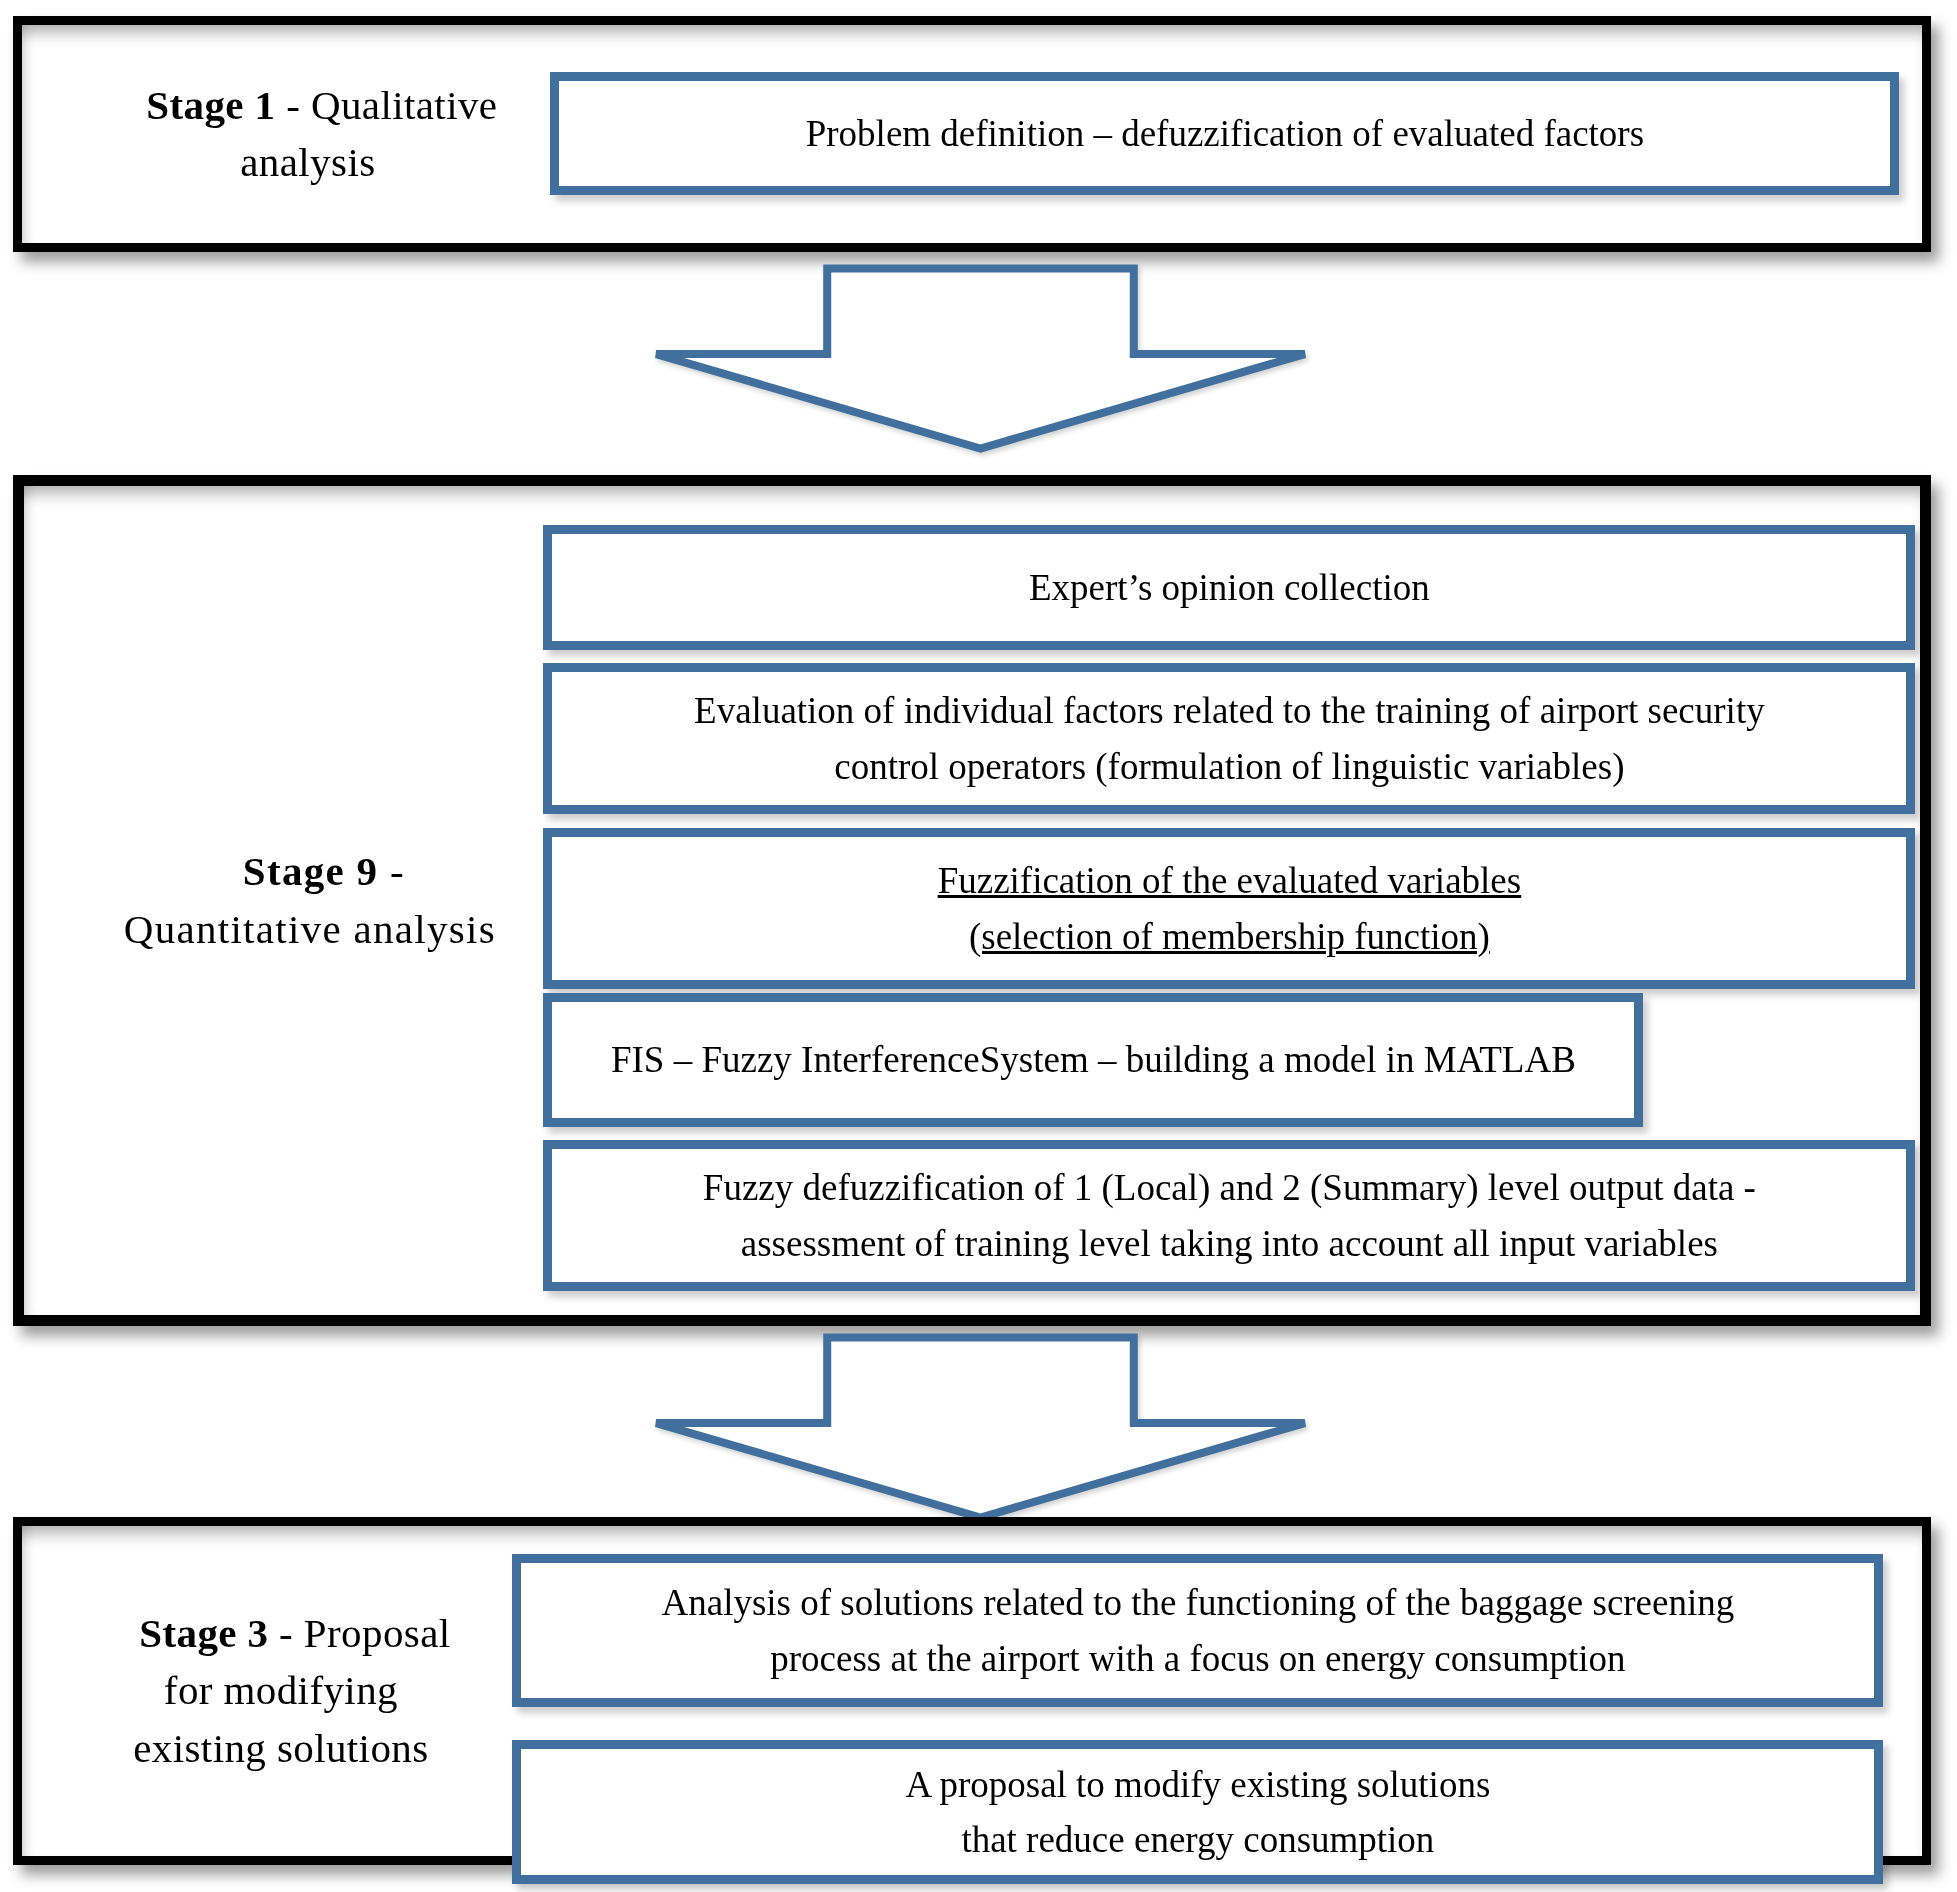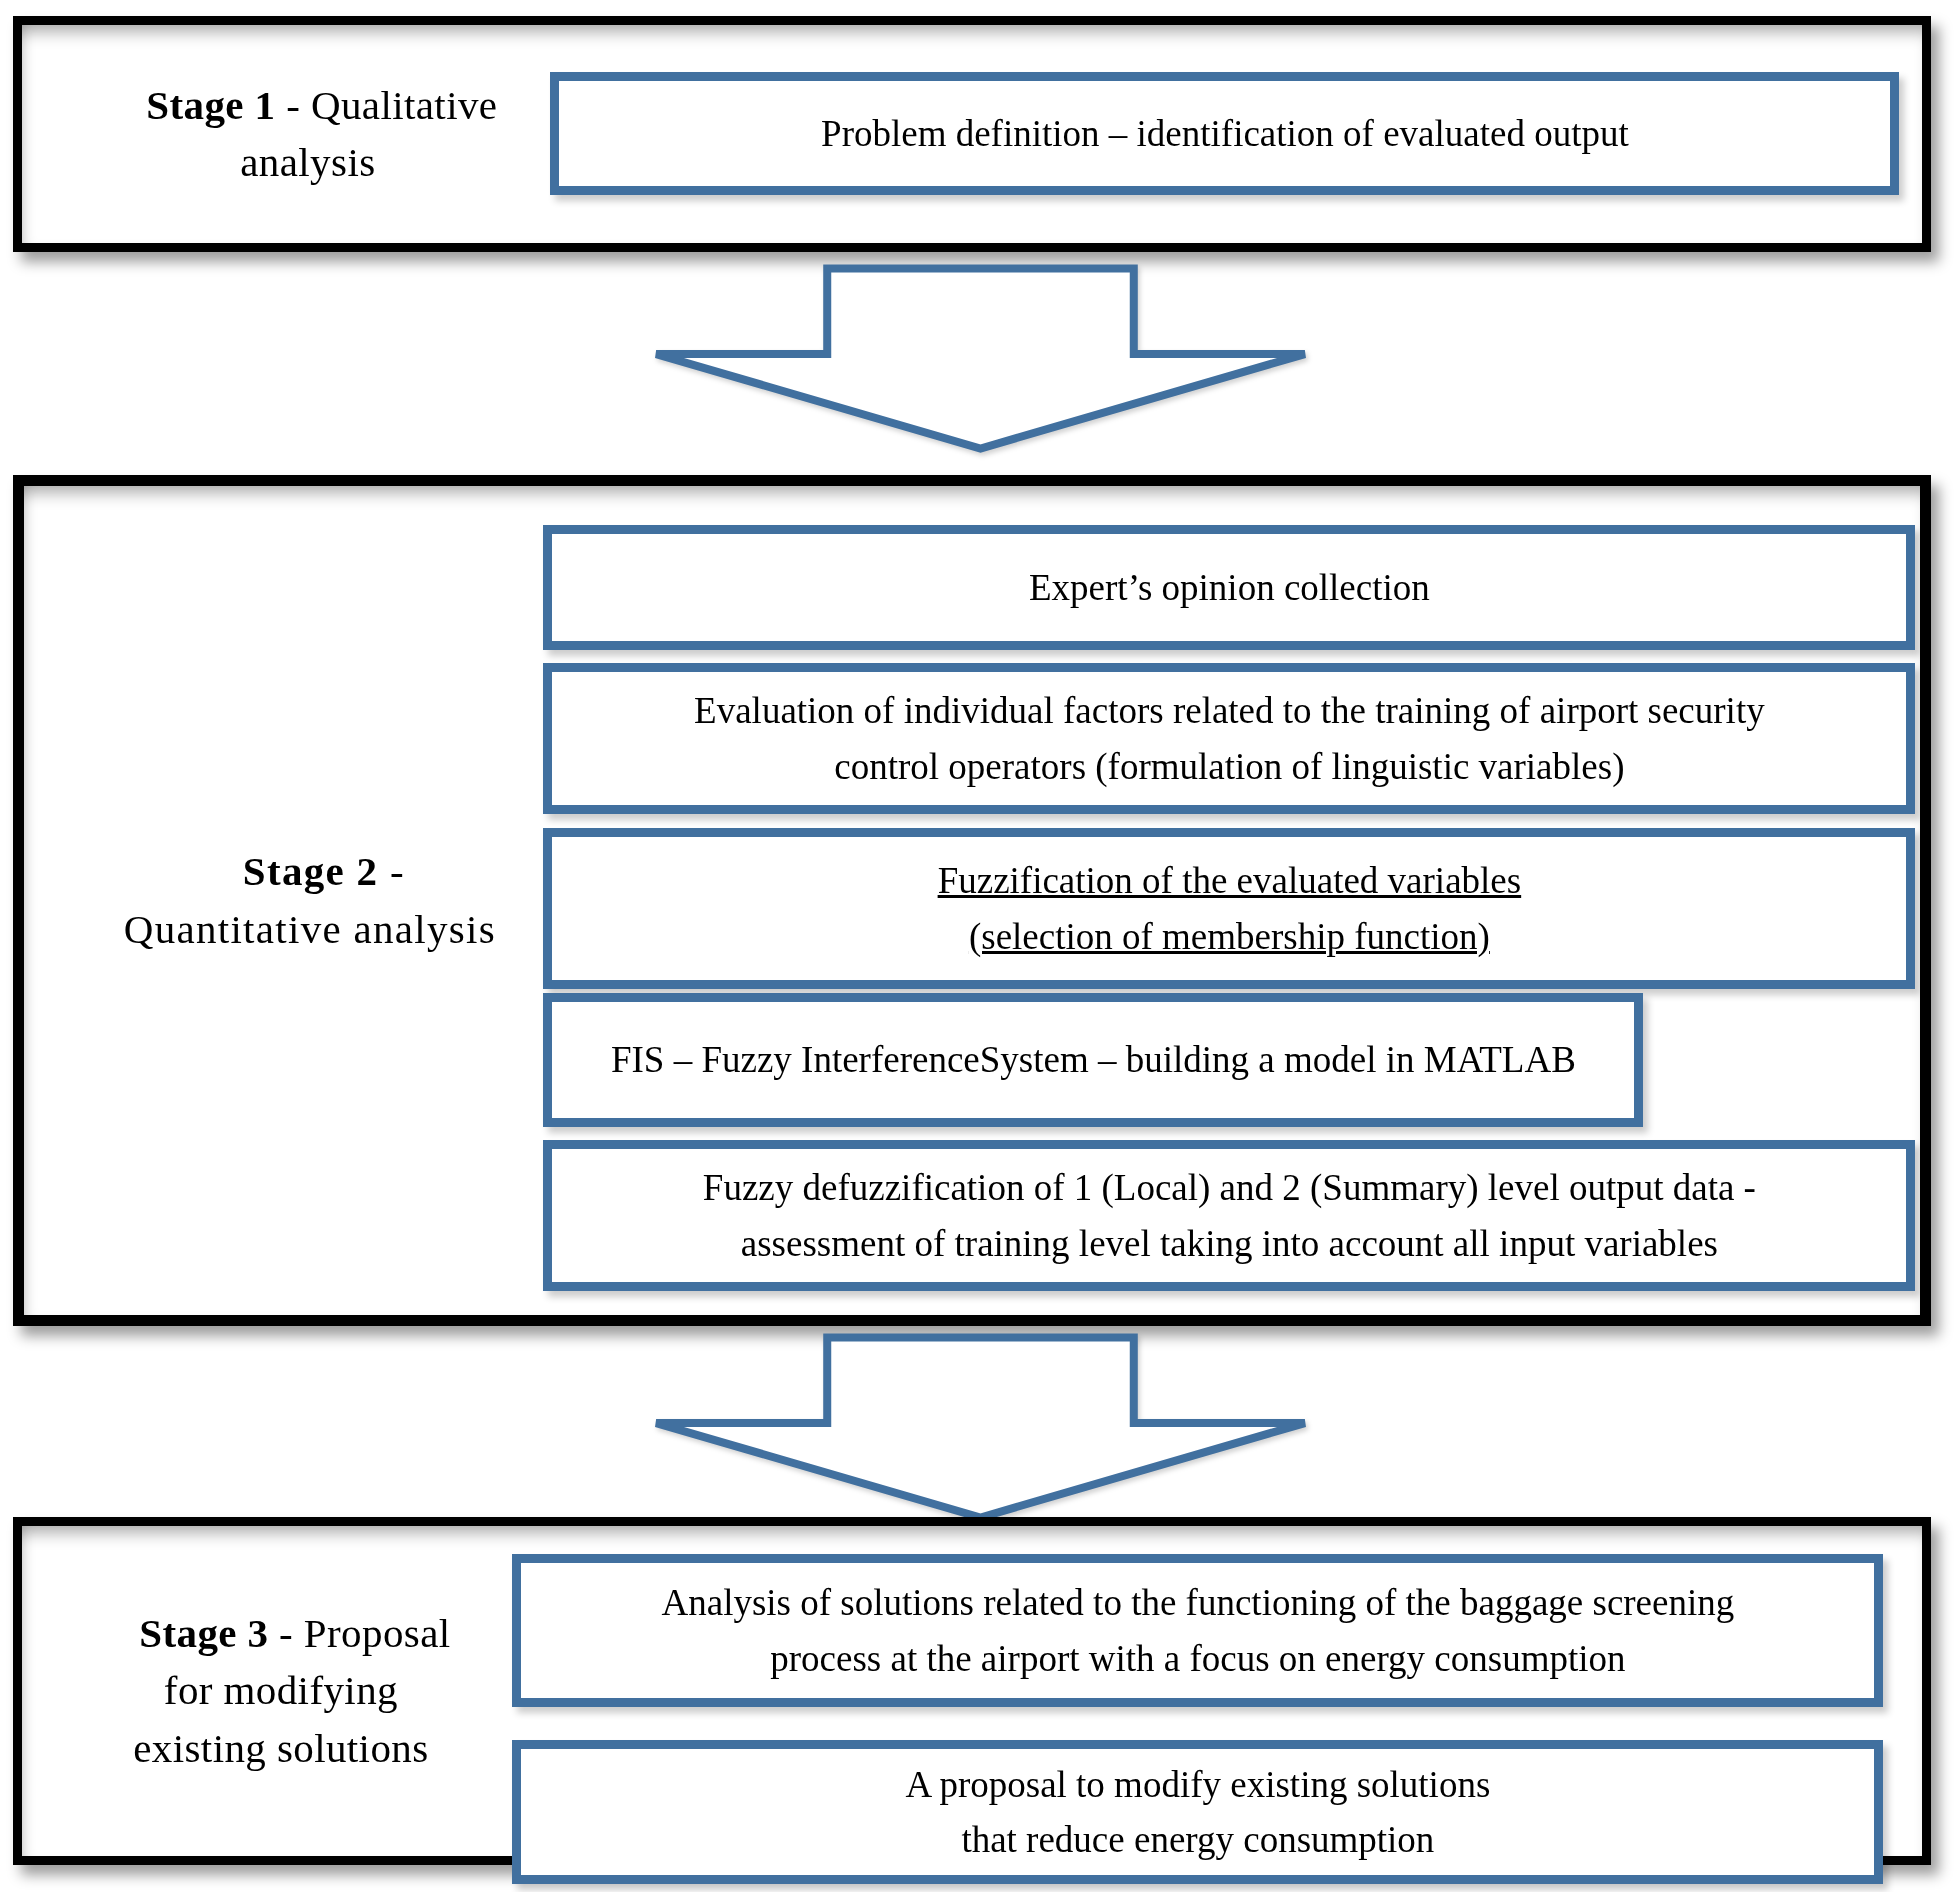--- a/index.html
+++ b/index.html
@@ -89,31 +89,31 @@
 </style>
 </head>
 <body>
 
 <div class="stage" id="stage1">
   <div class="stage-label">
     <div class="label-text"><span class="bold">Stage 1</span><span class="rest"> - Qualitative
 analysis</span></div>
   </div>
   <div class="bluebox" id="box-s1-0">
-    <span>Problem definition – identification of evaluated output</span>
+    <span>Problem definition – defuzzification of evaluated factors</span>
   </div>
 </div>
 
 <svg class="arrow" id="arrow1" viewBox="0 0 744 212">
   <polygon points="200,5 544,5 544,101 736,101 372,207 8,101 200,101"></polygon>
 </svg>
 
 <div class="stage" id="stage2">
   <div class="stage-label">
-    <div class="label-text"><span class="bold">Stage 2</span><span class="rest"> -
+    <div class="label-text"><span class="bold">Stage 9</span><span class="rest"> -
 Quantitative analysis</span></div>
   </div>
   <div class="bluebox" id="box-s2-0">
     <span>Expert’s opinion collection</span>
   </div>
   <div class="bluebox" id="box-s2-1">
     <span>Evaluation of individual factors related to the training of airport security
 control operators (formulation of linguistic variables)</span>
   </div>
   <div class="bluebox" id="box-s2-2">

